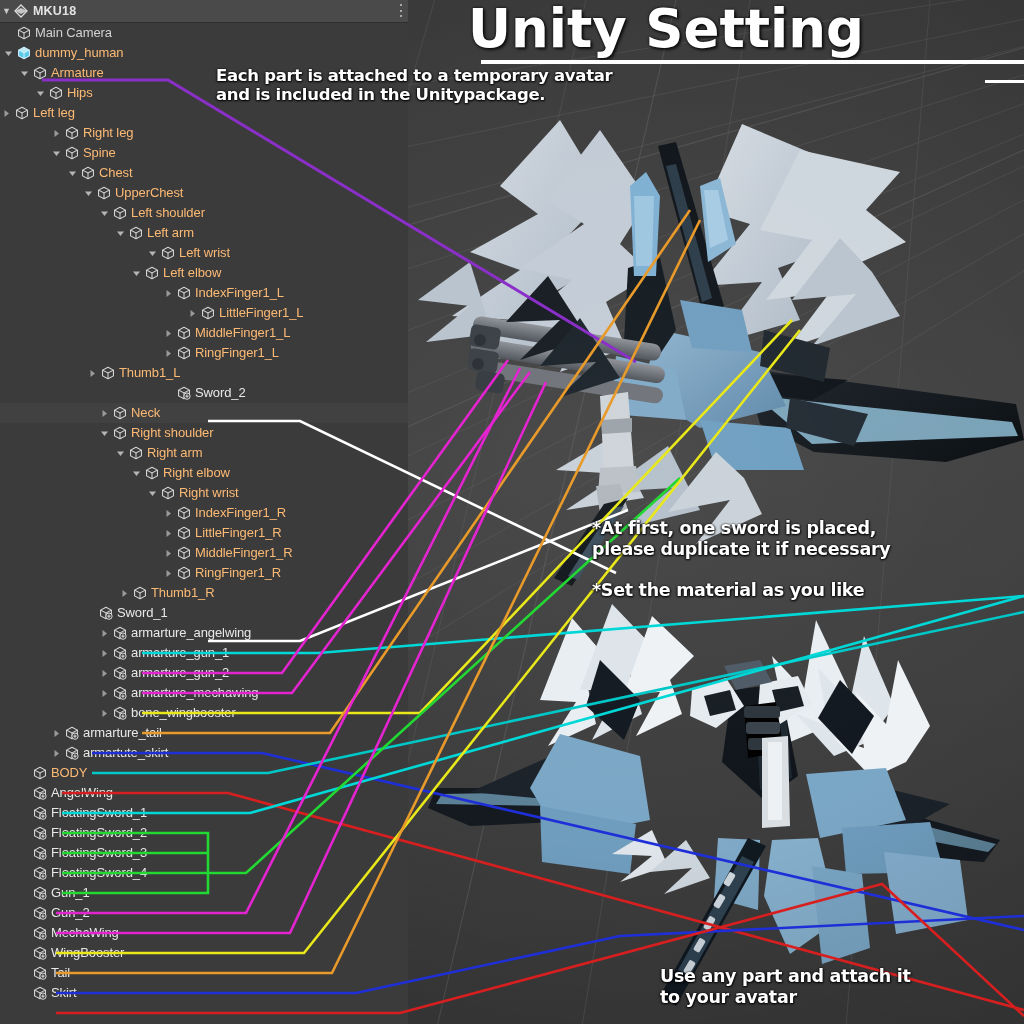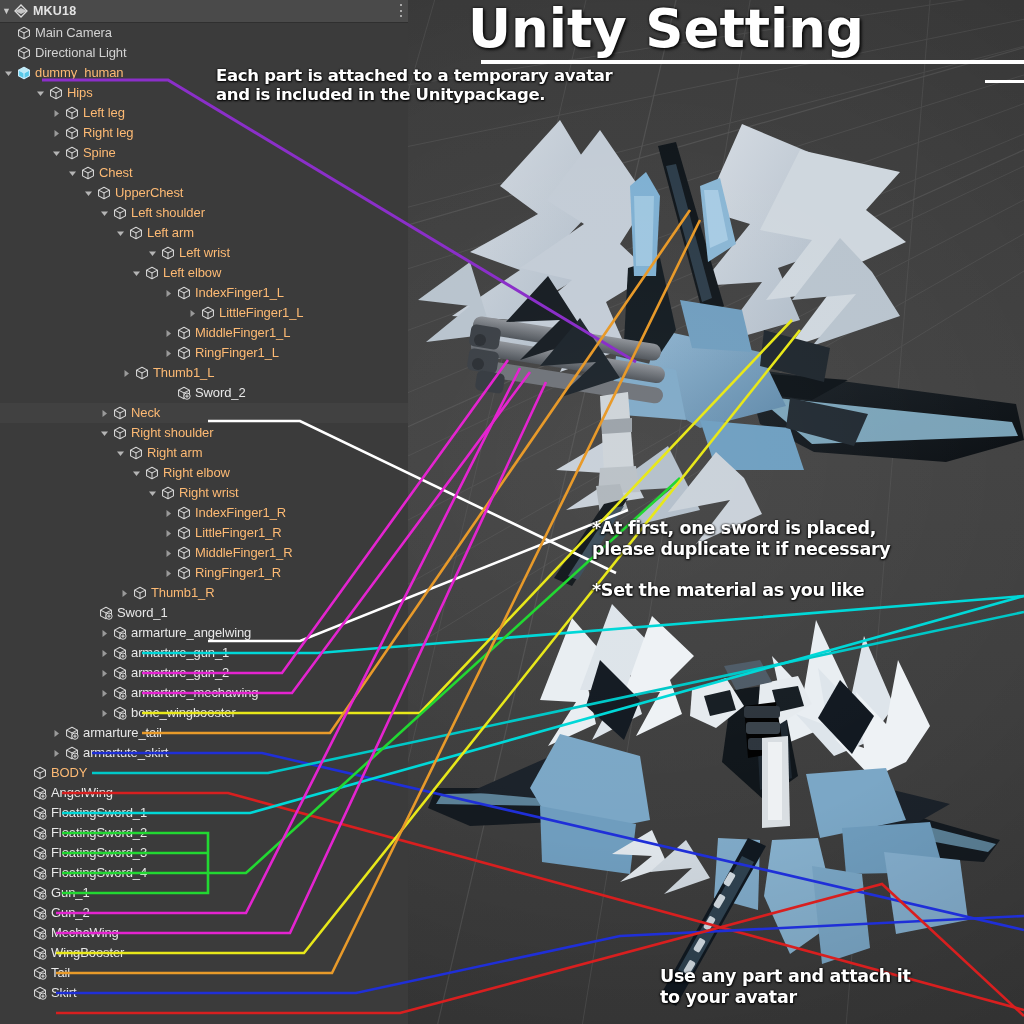--- a/index.html
+++ b/index.html
@@ -267,94 +267,98 @@
           <div class="ico">
             <svg width="14" height="14" viewBox="0 0 16 16">
               <path d="M8 1.4 L14.2 4.7 L14.2 11.3 L8 14.6 L1.8 11.3 L1.8 4.7 Z" fill="none" stroke="#d8d8d8" stroke-width="1.25" stroke-linejoin="round"></path>
               <path d="M1.8 4.7 L8 8 L14.2 4.7" fill="none" stroke="#d8d8d8" stroke-width="1.15"></path>
               <path d="M8 8 L8 14.6" fill="none" stroke="#d8d8d8" stroke-width="1.15"></path>
             </svg>
           </div>
           <span class="lbl c-gray">Main Camera</span>
         </div>
         <div class="row" style="padding-left: 2px;">
-          <div class="tw"></div>
-          <div class="ico">
-            <svg width="14" height="14" viewBox="0 0 16 16">
-              <path d="M8 1.4 L14.2 4.7 L14.2 11.3 L8 14.6 L1.8 11.3 L1.8 4.7 Z" fill="none" stroke="#d8d8d8" stroke-width="1.25" stroke-linejoin="round"></path>
-              <path d="M1.8 4.7 L8 8 L14.2 4.7" fill="none" stroke="#d8d8d8" stroke-width="1.15"></path>
-              <path d="M8 8 L8 14.6" fill="none" stroke="#d8d8d8" stroke-width="1.15"></path>
-            </svg>
-          </div>
-          <span class="lbl c-gray">Directional Light</span>
-        </div>
-        <div class="row" style="padding-left: 2px;">
           <div class="tw">
             <svg width="9" height="9" viewBox="0 0 9 9">
               <path d="M1 2.5 L8 2.5 L4.5 7 Z" fill="#b5b5b5"></path>
             </svg>
           </div>
           <div class="ico">
             <svg width="14" height="14" viewBox="0 0 16 16">
               <path d="M8 1.4 L14.2 4.7 L14.2 11.3 L8 14.6 L1.8 11.3 L1.8 4.7 Z" fill="#59c9e8" stroke="#cfefff" stroke-width="1.25" stroke-linejoin="round"></path>
               <path d="M1.8 4.7 L8 8 L14.2 4.7" fill="none" stroke="#cfefff" stroke-width="1.15"></path>
               <path d="M8 8 L8 14.6" fill="none" stroke="#cfefff" stroke-width="1.15"></path>
               <path d="M1.8 4.7 L8 1.4 L14.2 4.7 L8 8 Z" fill="#bfeaf6"></path>
             </svg>
           </div>
           <span class="lbl c-blue">dummy_human</span>
         </div>
+        <div class="row" style="padding-left: 18px;">
+          <div class="tw">
+            <svg width="9" height="9" viewBox="0 0 9 9">
+              <path d="M1 2.5 L8 2.5 L4.5 7 Z" fill="#b5b5b5"></path>
+            </svg>
+          </div>
+          <div class="ico">
+            <svg width="14" height="14" viewBox="0 0 16 16">
+              <path d="M8 1.4 L14.2 4.7 L14.2 11.3 L8 14.6 L1.8 11.3 L1.8 4.7 Z" fill="none" stroke="#d8d8d8" stroke-width="1.25" stroke-linejoin="round"></path>
+              <path d="M1.8 4.7 L8 8 L14.2 4.7" fill="none" stroke="#d8d8d8" stroke-width="1.15"></path>
+              <path d="M8 8 L8 14.6" fill="none" stroke="#d8d8d8" stroke-width="1.15"></path>
+            </svg>
+          </div>
+          <span class="lbl c-blue">Armature</span>
+        </div>
         <div class="row" style="padding-left: 34px;">
           <div class="tw">
             <svg width="9" height="9" viewBox="0 0 9 9">
               <path d="M1 2.5 L8 2.5 L4.5 7 Z" fill="#b5b5b5"></path>
             </svg>
           </div>
           <div class="ico">
             <svg width="14" height="14" viewBox="0 0 16 16">
               <path d="M8 1.4 L14.2 4.7 L14.2 11.3 L8 14.6 L1.8 11.3 L1.8 4.7 Z" fill="none" stroke="#d8d8d8" stroke-width="1.25" stroke-linejoin="round"></path>
               <path d="M1.8 4.7 L8 8 L14.2 4.7" fill="none" stroke="#d8d8d8" stroke-width="1.15"></path>
               <path d="M8 8 L8 14.6" fill="none" stroke="#d8d8d8" stroke-width="1.15"></path>
             </svg>
           </div>
           <span class="lbl c-blue">Hips</span>
         </div>
+        <div class="row" style="">
+          <div class="tw">
+            <svg width="9" height="9" viewBox="0 0 9 9">
+              <path d="M2.5 1 L7 4.5 L2.5 8 Z" fill="#9a9a9a"></path>
+            </svg>
+          </div>
+          <div class="ico">
+            <svg width="14" height="14" viewBox="0 0 16 16">
+              <path d="M8 1.4 L14.2 4.7 L14.2 11.3 L8 14.6 L1.8 11.3 L1.8 4.7 Z" fill="none" stroke="#d8d8d8" stroke-width="1.25" stroke-linejoin="round"></path>
+              <path d="M1.8 4.7 L8 8 L14.2 4.7" fill="none" stroke="#d8d8d8" stroke-width="1.15"></path>
+              <path d="M8 8 L8 14.6" fill="none" stroke="#d8d8d8" stroke-width="1.15"></path>
+            </svg>
+          </div>
+          <span class="lbl c-blue">Left leg</span>
+        </div>
         <div class="row" style="padding-left: 50px;">
           <div class="tw">
             <svg width="9" height="9" viewBox="0 0 9 9">
               <path d="M2.5 1 L7 4.5 L2.5 8 Z" fill="#9a9a9a"></path>
             </svg>
           </div>
           <div class="ico">
             <svg width="14" height="14" viewBox="0 0 16 16">
               <path d="M8 1.4 L14.2 4.7 L14.2 11.3 L8 14.6 L1.8 11.3 L1.8 4.7 Z" fill="none" stroke="#d8d8d8" stroke-width="1.25" stroke-linejoin="round"></path>
               <path d="M1.8 4.7 L8 8 L14.2 4.7" fill="none" stroke="#d8d8d8" stroke-width="1.15"></path>
               <path d="M8 8 L8 14.6" fill="none" stroke="#d8d8d8" stroke-width="1.15"></path>
             </svg>
           </div>
-          <span class="lbl c-blue">Left leg</span>
+          <span class="lbl c-blue">Right leg</span>
         </div>
         <div class="row" style="padding-left: 50px;">
           <div class="tw">
             <svg width="9" height="9" viewBox="0 0 9 9">
-              <path d="M2.5 1 L7 4.5 L2.5 8 Z" fill="#9a9a9a"></path>
-            </svg>
-          </div>
-          <div class="ico">
-            <svg width="14" height="14" viewBox="0 0 16 16">
-              <path d="M8 1.4 L14.2 4.7 L14.2 11.3 L8 14.6 L1.8 11.3 L1.8 4.7 Z" fill="none" stroke="#d8d8d8" stroke-width="1.25" stroke-linejoin="round"></path>
-              <path d="M1.8 4.7 L8 8 L14.2 4.7" fill="none" stroke="#d8d8d8" stroke-width="1.15"></path>
-              <path d="M8 8 L8 14.6" fill="none" stroke="#d8d8d8" stroke-width="1.15"></path>
-            </svg>
-          </div>
-          <span class="lbl c-blue">Right leg</span>
-        </div>
-        <div class="row" style="padding-left: 50px;">
-          <div class="tw">
-            <svg width="9" height="9" viewBox="0 0 9 9">
               <path d="M1 2.5 L8 2.5 L4.5 7 Z" fill="#b5b5b5"></path>
             </svg>
           </div>
           <div class="ico">
             <svg width="14" height="14" viewBox="0 0 16 16">
               <path d="M8 1.4 L14.2 4.7 L14.2 11.3 L8 14.6 L1.8 11.3 L1.8 4.7 Z" fill="none" stroke="#d8d8d8" stroke-width="1.25" stroke-linejoin="round"></path>
               <path d="M1.8 4.7 L8 8 L14.2 4.7" fill="none" stroke="#d8d8d8" stroke-width="1.15"></path>
               <path d="M8 8 L8 14.6" fill="none" stroke="#d8d8d8" stroke-width="1.15"></path>
             </svg>
           </div>
@@ -503,21 +507,21 @@
           </div>
           <div class="ico">
             <svg width="14" height="14" viewBox="0 0 16 16">
               <path d="M8 1.4 L14.2 4.7 L14.2 11.3 L8 14.6 L1.8 11.3 L1.8 4.7 Z" fill="none" stroke="#d8d8d8" stroke-width="1.25" stroke-linejoin="round"></path>
               <path d="M1.8 4.7 L8 8 L14.2 4.7" fill="none" stroke="#d8d8d8" stroke-width="1.15"></path>
               <path d="M8 8 L8 14.6" fill="none" stroke="#d8d8d8" stroke-width="1.15"></path>
             </svg>
           </div>
           <span class="lbl c-blue">RingFinger1_L</span>
         </div>
-        <div class="row" style="padding-left: 120px;">
+        <div class="row" style="padding-left: 86px;">
           <div class="tw">
             <svg width="9" height="9" viewBox="0 0 9 9">
               <path d="M2.5 1 L7 4.5 L2.5 8 Z" fill="#9a9a9a"></path>
             </svg>
           </div>
           <div class="ico">
             <svg width="14" height="14" viewBox="0 0 16 16">
               <path d="M8 1.4 L14.2 4.7 L14.2 11.3 L8 14.6 L1.8 11.3 L1.8 4.7 Z" fill="none" stroke="#d8d8d8" stroke-width="1.25" stroke-linejoin="round"></path>
               <path d="M1.8 4.7 L8 8 L14.2 4.7" fill="none" stroke="#d8d8d8" stroke-width="1.15"></path>
               <path d="M8 8 L8 14.6" fill="none" stroke="#d8d8d8" stroke-width="1.15"></path>

